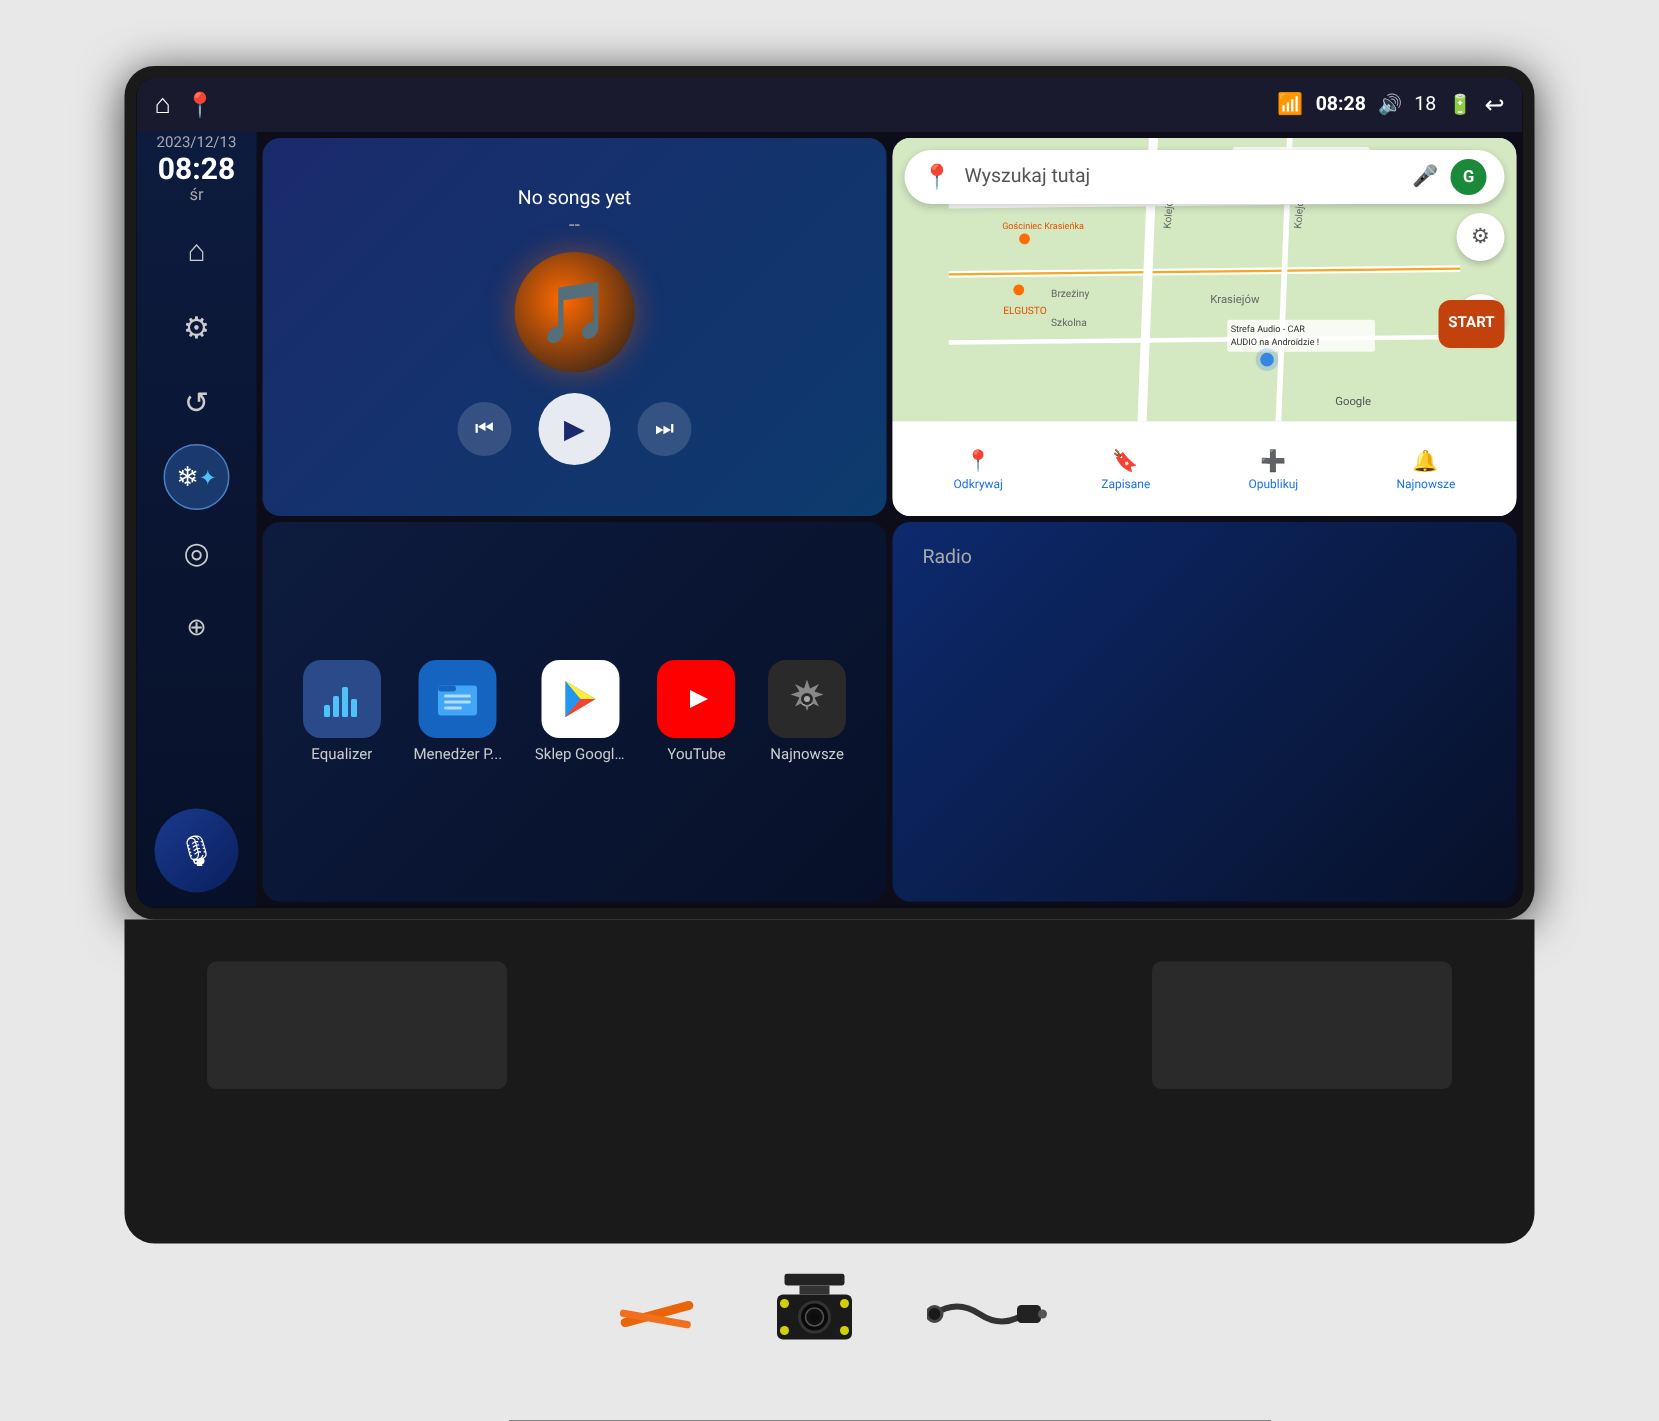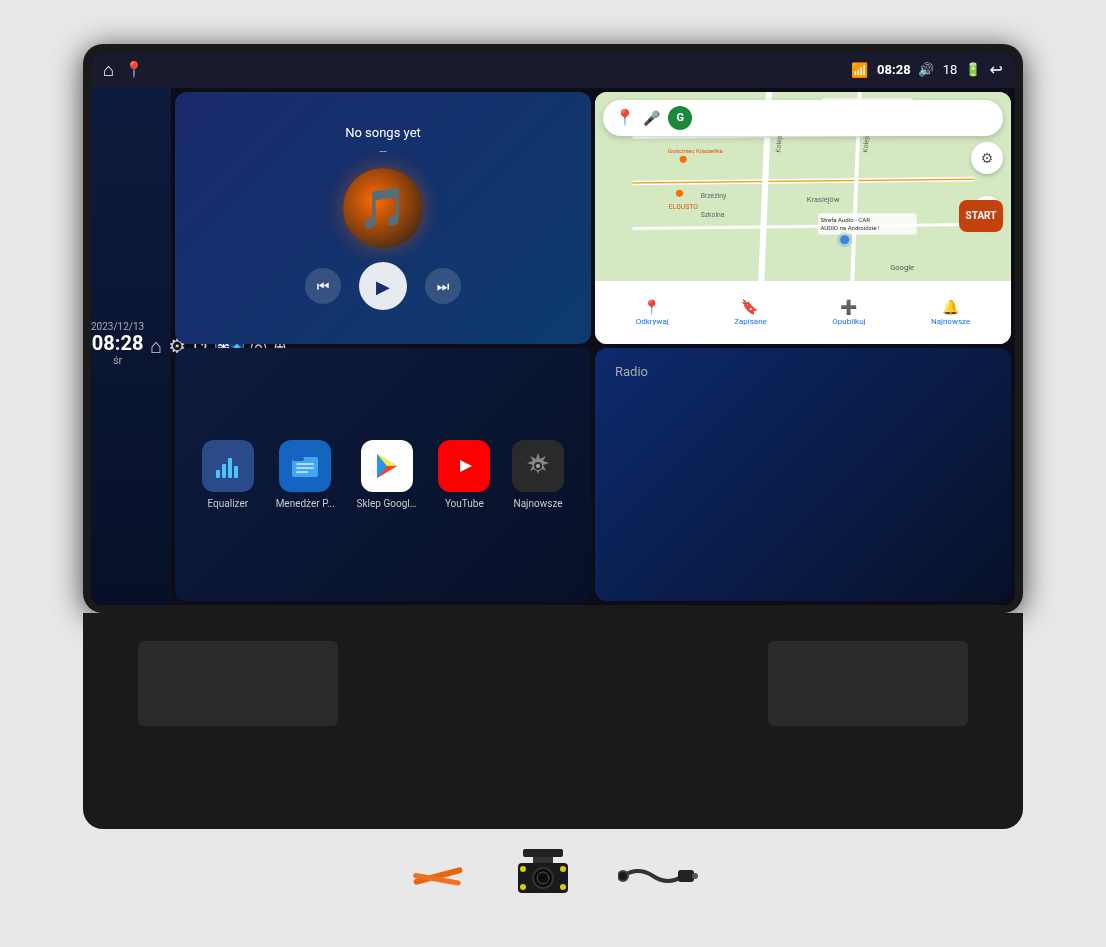--- a/index.html
+++ b/index.html
@@ -78,23 +78,23 @@
       display: flex;
       position: relative;
       background: #0d0d1a;
     }
 
     
     .left-sidebar {
       width: 80px;
       background: linear-gradient(180deg, #0d1b3e 0%, #071028 100%);
       display: flex;
-      flex-direction: row;
-      align-items: center;
-      padding: 21px 0;
+      flex-direction: column;
+      align-items: center;
+      padding: 2px 0;
       gap: 6px;
       flex-shrink: 0;
     }
 
     .sidebar-date-time {
       text-align: center;
       color: #fff;
       margin-bottom: 4px;
     }
 
@@ -615,20 +615,21 @@
                   <text x="248" y="182" font-size="8" fill="#333">AUDIO na Androidzie !</text>
 
                   <circle cx="280" cy="195" r="6" fill="#1a73e8" opacity="0.8"></circle>
                   <circle cx="280" cy="195" r="10" fill="#1a73e8" opacity="0.2"></circle>
 
                   <text x="340" y="235" font-size="10" fill="#555">Google</text>
                 </svg>
 
                 <div class="map-search-bar">
                   <span style="color:#1a73e8; font-size:16px;">📍</span>
+                  <span class="map-search-text">Wyszukaj tutaj</span>
                   <span class="map-mic-icon">🎤</span>
                   <div class="map-avatar">G</div>
                 </div>
 
                 <div class="map-settings-btn">
                   <span>⚙</span>
                 </div>
                 <div class="map-locate-btn" style="bottom: 28%;">
                   <span>◎</span>
                 </div>

